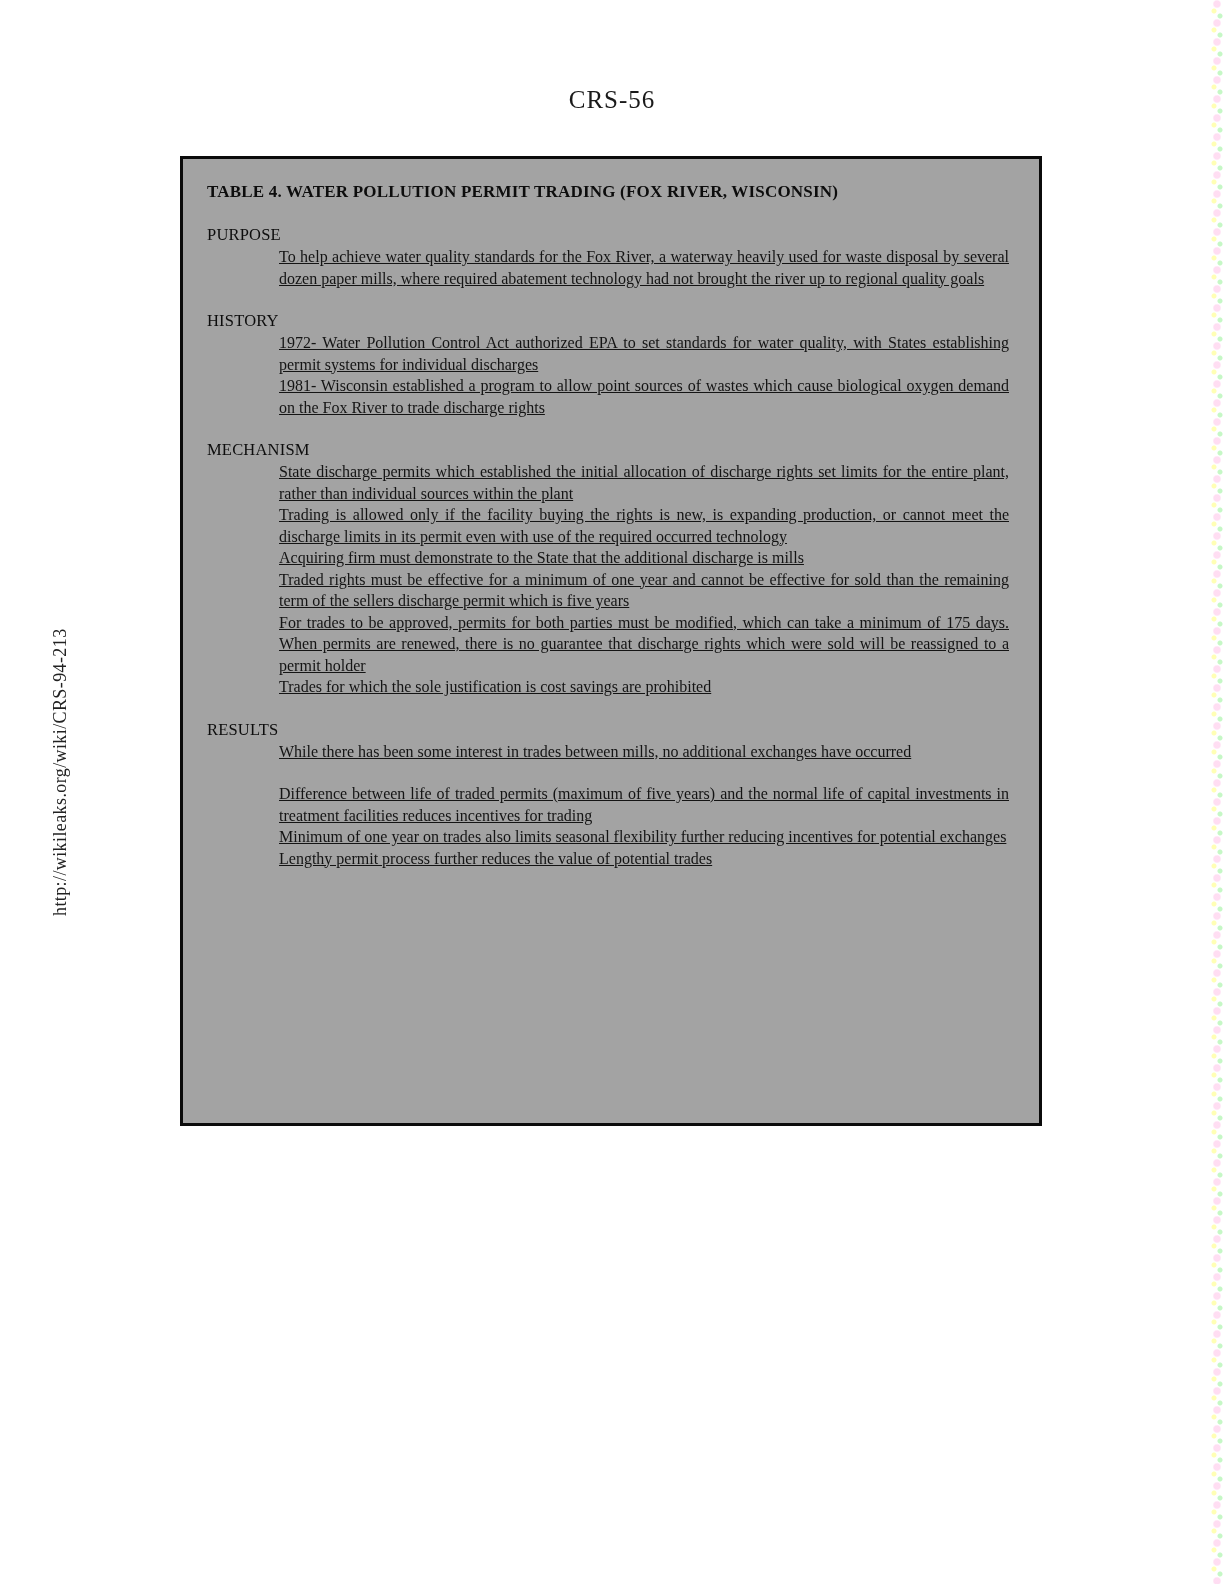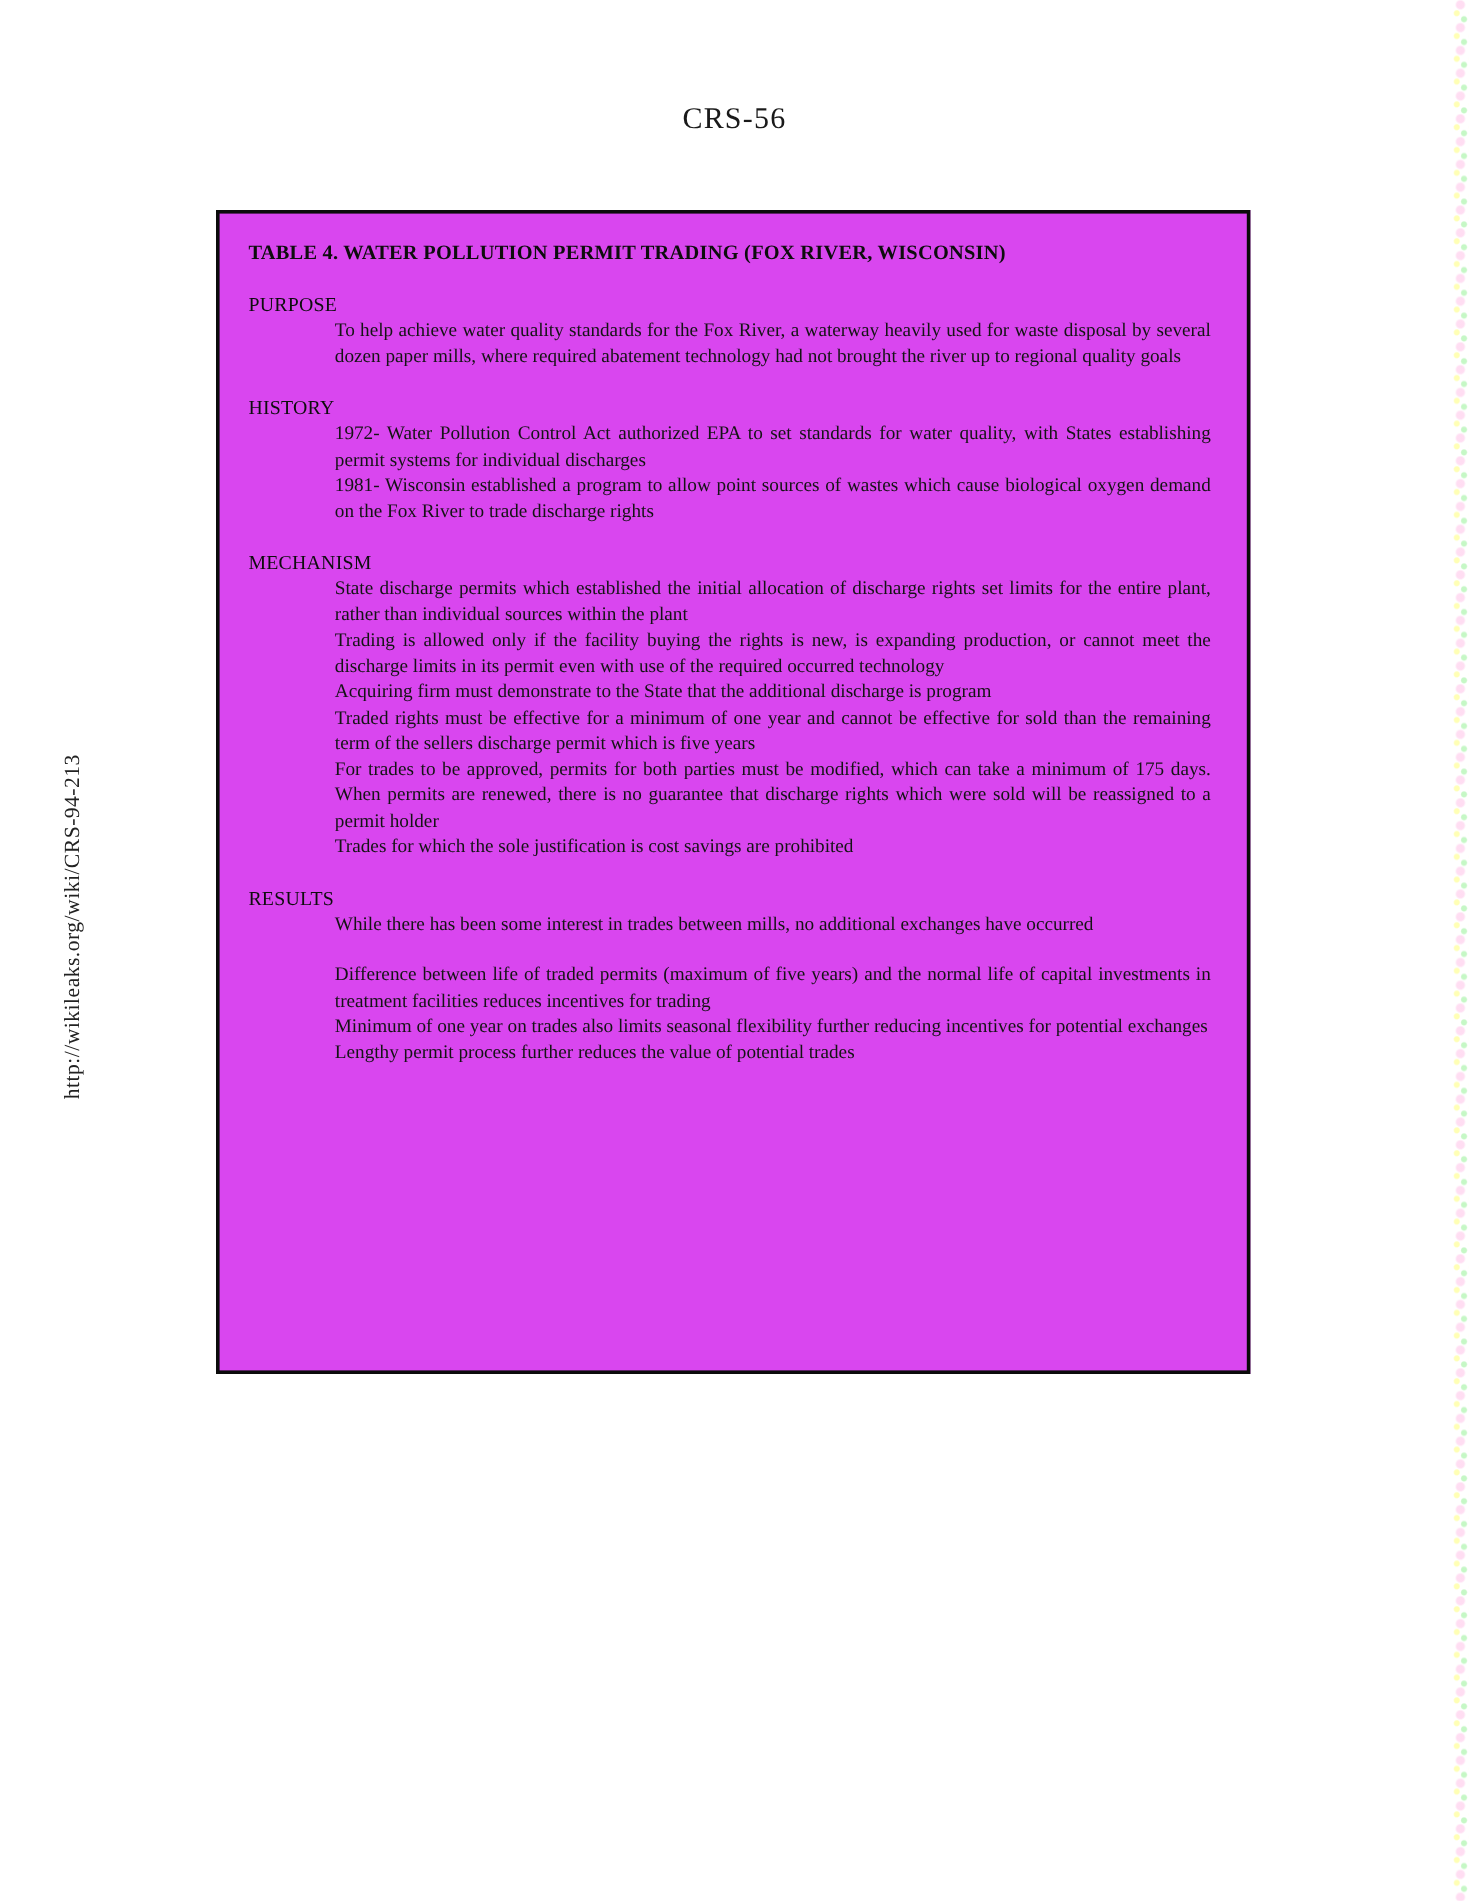--- a/index.html
+++ b/index.html
@@ -35,25 +35,25 @@
   .sidebar-url {
     position: absolute; top: 916px; left: 50px;
     transform: rotate(-90deg);
     transform-origin: 0 0;
     white-space: nowrap;
     font-size: 18px;
     letter-spacing: 0.4px;
     color: #222222;
   }
   .tbox {
-    position: absolute; left: 180px; top: 175px;
+    position: absolute; left: 180px; top: 156px;
     width: 862px; height: 970px;
     box-sizing: border-box;
     border: 3px solid #0b0b0b;
-    background: #d946ef;
+    background: #a3a3a3;
     padding: 22px 30px 0 24px;
   }
   .tbox-title {
     font-weight: bold;
     font-size: 17px;
     line-height: 22px;
     letter-spacing: 0.2px;
     color: #0d0d0d;
   }
   .tsection { margin-top: 21px; }
@@ -65,20 +65,21 @@
     letter-spacing: 0.2px;
     color: #0d0d0d;
   }
   .tsection-item {
     margin: 0 0 0 72px;
     width: 730px;
     font-size: 16px;
     line-height: 21.5px;
     text-align: justify;
     color: #141414;
+    text-decoration: underline;
   }
 </style>
 </head>
 <body>
 
 <div class="page">
 
   <div class="watermark-strip"></div>
 
   <div class="page-header">CRS-56</div>
@@ -97,21 +98,21 @@
     <div class="tsection">
       <h2 class="tsection-heading">HISTORY</h2>
       <p class="tsection-item">1972- Water Pollution Control Act authorized EPA to set standards for water quality, with States establishing permit systems for individual discharges</p>
       <p class="tsection-item">1981- Wisconsin established a program to allow point sources of wastes which cause biological oxygen demand on the Fox River to trade discharge rights</p>
     </div>
 
     <div class="tsection">
       <h2 class="tsection-heading">MECHANISM</h2>
       <p class="tsection-item">State discharge permits which established the initial allocation of discharge rights set limits for the entire plant, rather than individual sources within the plant</p>
       <p class="tsection-item">Trading is allowed only if the facility buying the rights is new, is expanding production, or cannot meet the discharge limits in its permit even with use of the required occurred technology</p>
-      <p class="tsection-item">Acquiring firm must demonstrate to the State that the additional discharge is program</p>
+      <p class="tsection-item">Acquiring firm must demonstrate to the State that the additional discharge is mills</p>
       <p class="tsection-item">Traded rights must be effective for a minimum of one year and cannot be effective for sold than the remaining term of the sellers discharge permit which is five years</p>
       <p class="tsection-item">For trades to be approved, permits for both parties must be modified, which can take a minimum of 175 days. When permits are renewed, there is no guarantee that discharge rights which were sold will be reassigned to a permit holder</p>
       <p class="tsection-item">Trades for which the sole justification is cost savings are prohibited</p>
     </div>
 
     <div class="tsection">
       <h2 class="tsection-heading">RESULTS</h2>
       <p class="tsection-item">While there has been some interest in trades between mills, no additional exchanges have occurred</p>
     </div>
 

